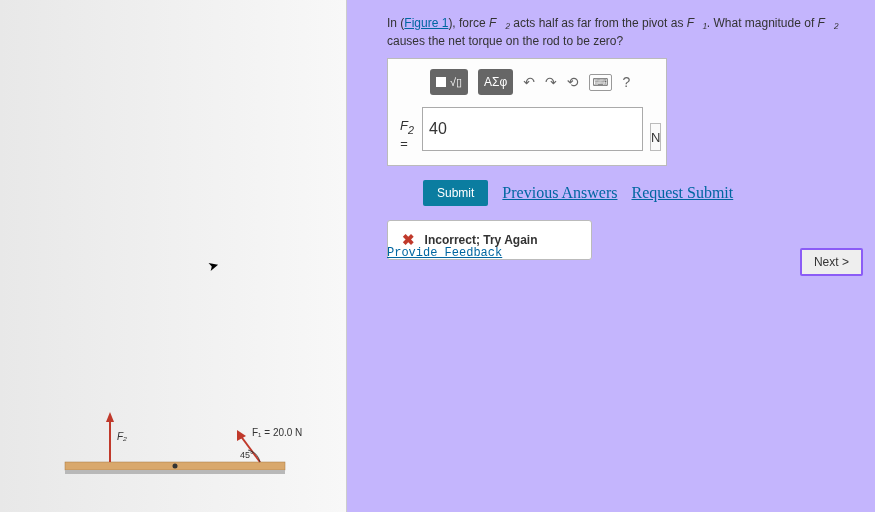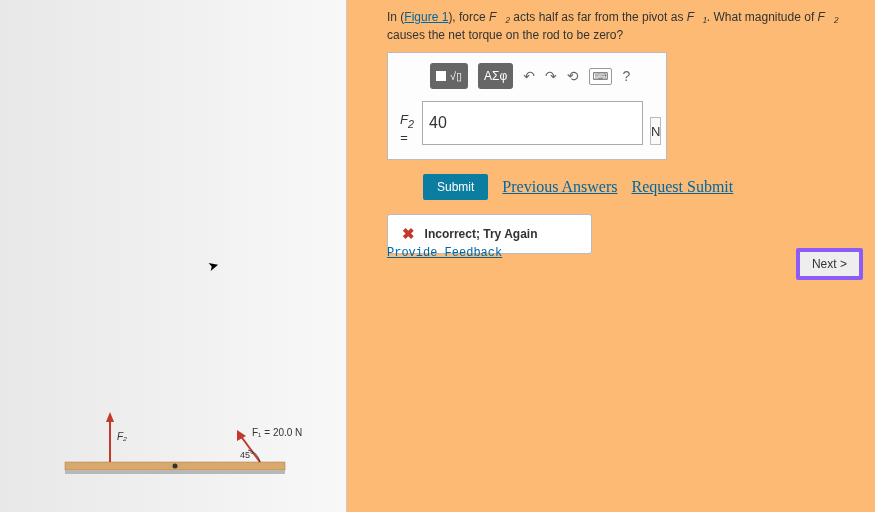--- a/index.html
+++ b/index.html
@@ -16,22 +16,22 @@
     .left-panel {
       width: 347px;
       height: 100%;
       background: linear-gradient(to right, #e8e8e8, #f8f8f8);
       border-right: 1px solid #ccc;
       position: relative;
       padding: 20px;
     }
     .main-panel {
       flex: 1;
-      background: #fdba74;
-      padding: 8px 30px 15px 40px;
+      background: #c4b5fd;
+      padding: 14px 30px 15px 40px;
       position: relative;
     }
     .question-text {
       font-size: 12px;
       line-height: 1.5;
       color: #333;
       margin-bottom: 8px;
     }
     .question-text a { color: #0066a1; text-decoration: underline; }
     .instruct { font-size: 12px; font-weight: bold; margin-bottom: 12px; }
@@ -116,21 +116,21 @@
       left: 40px;
       top: 245px;
       font-size: 12px;
     }
     .provide-feedback a { color: #0066a1; text-decoration: underline; font-family: Liberation Mono, monospace; }
     .next-btn {
       position: absolute;
       right: 12px;
       top: 248px;
       background: #eee;
-      border: 4px solid #8b5cf6;
+      border: 2px solid #8b5cf6;
       padding: 5px 12px;
       font-size: 12px;
       color: #333;
       cursor: pointer;
       border-radius: 2px;
     }
     .figure-header {
       position: absolute;
       top: 310px;
       left: 50px;

